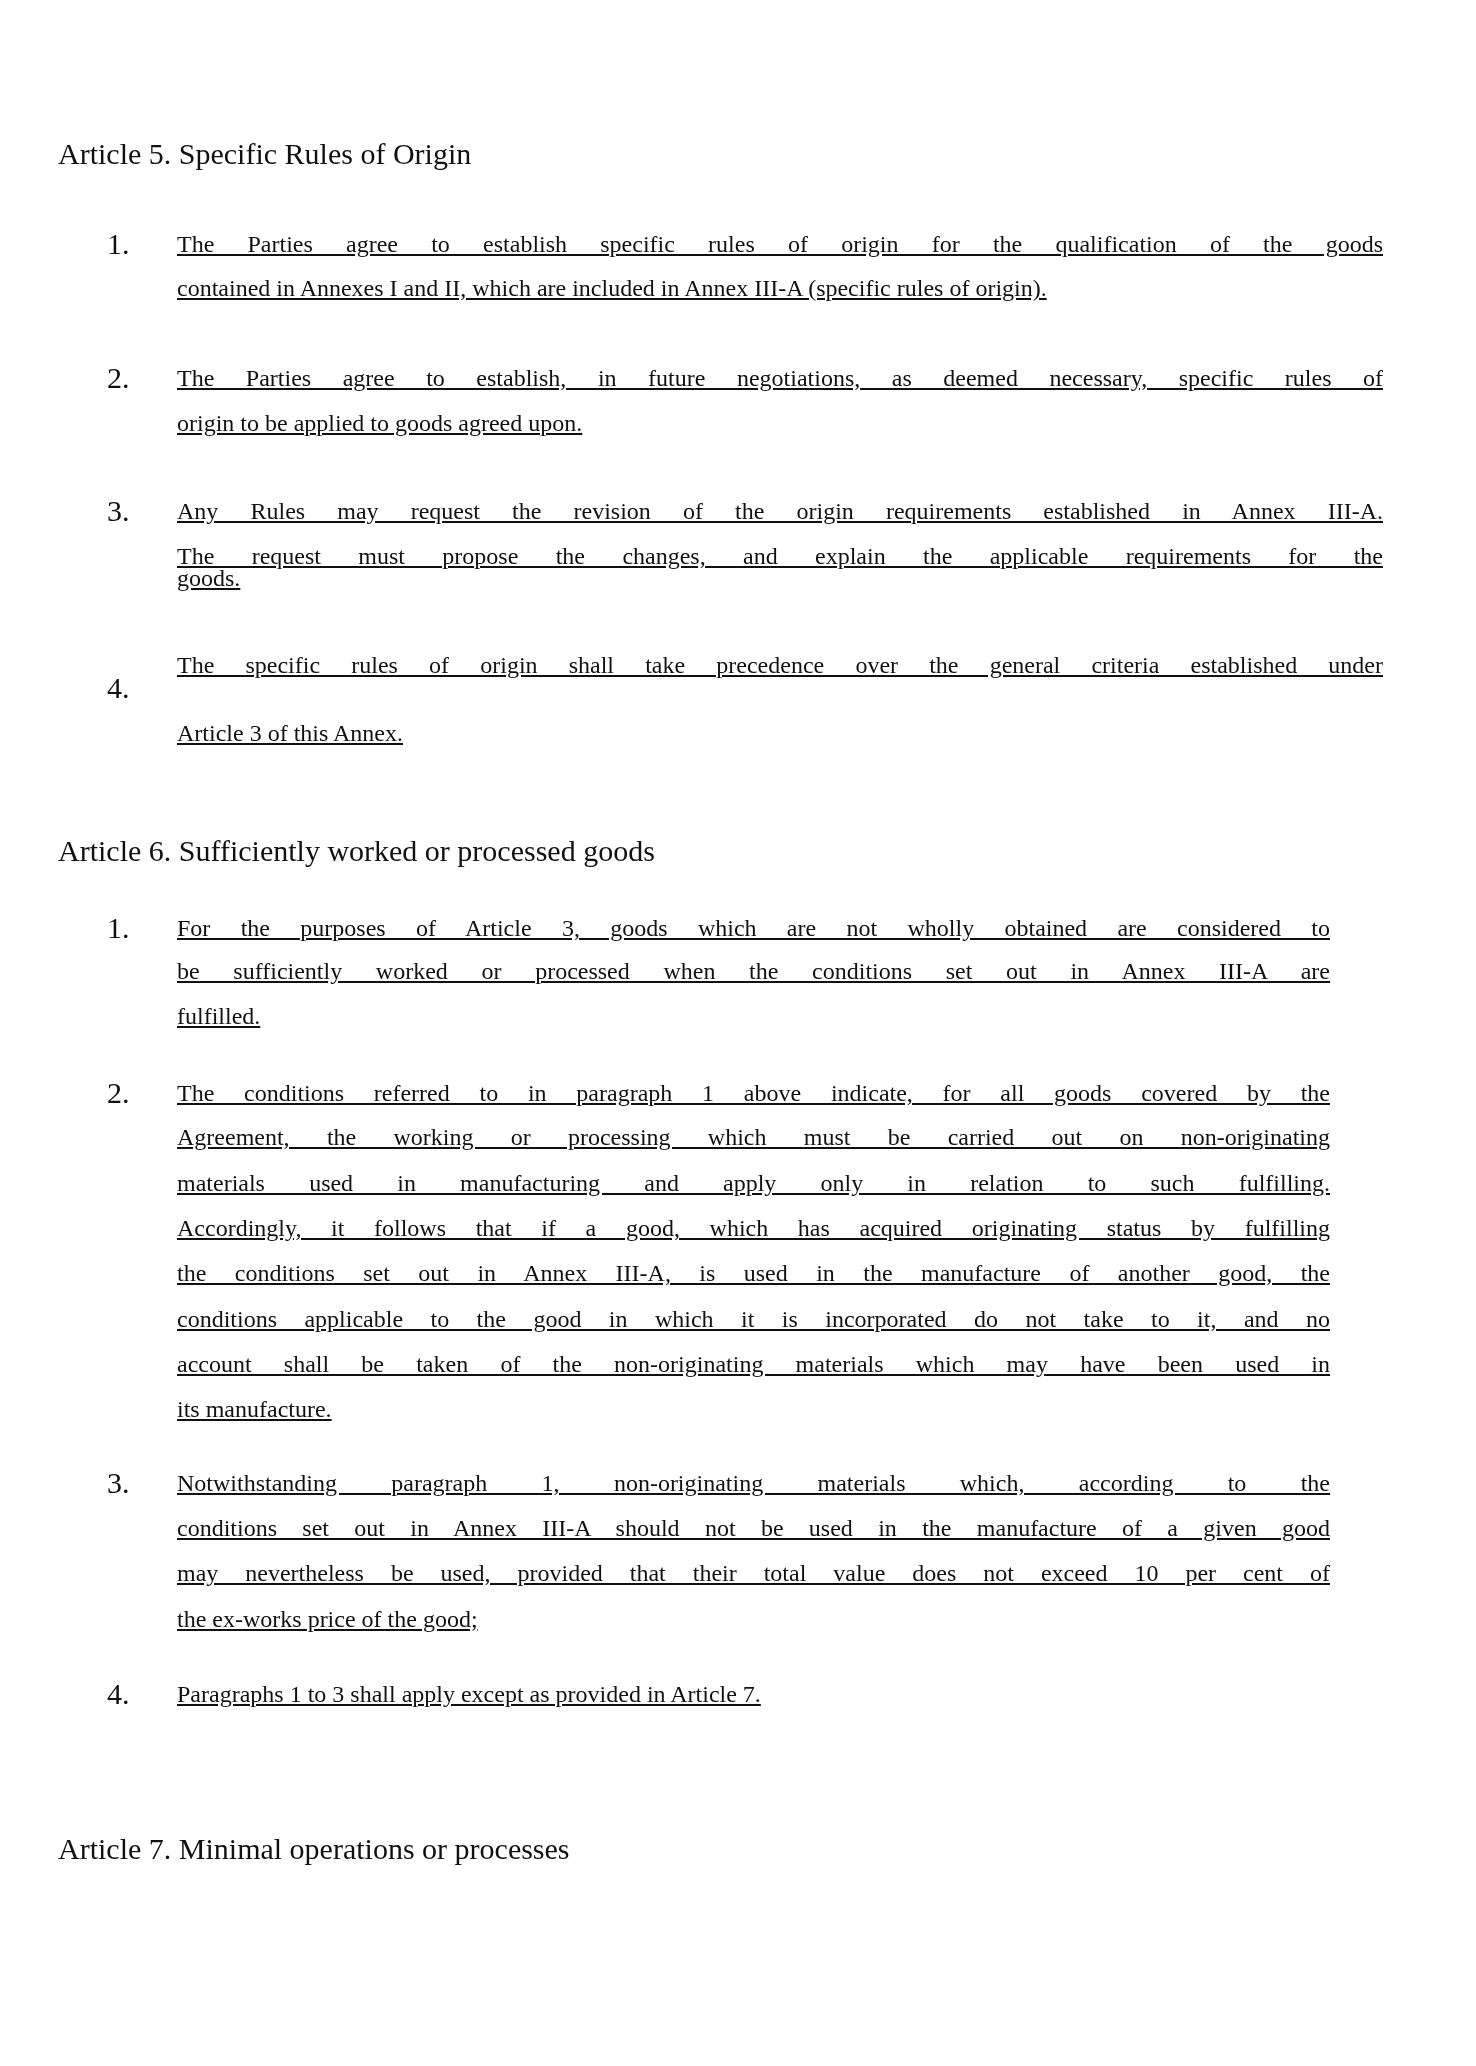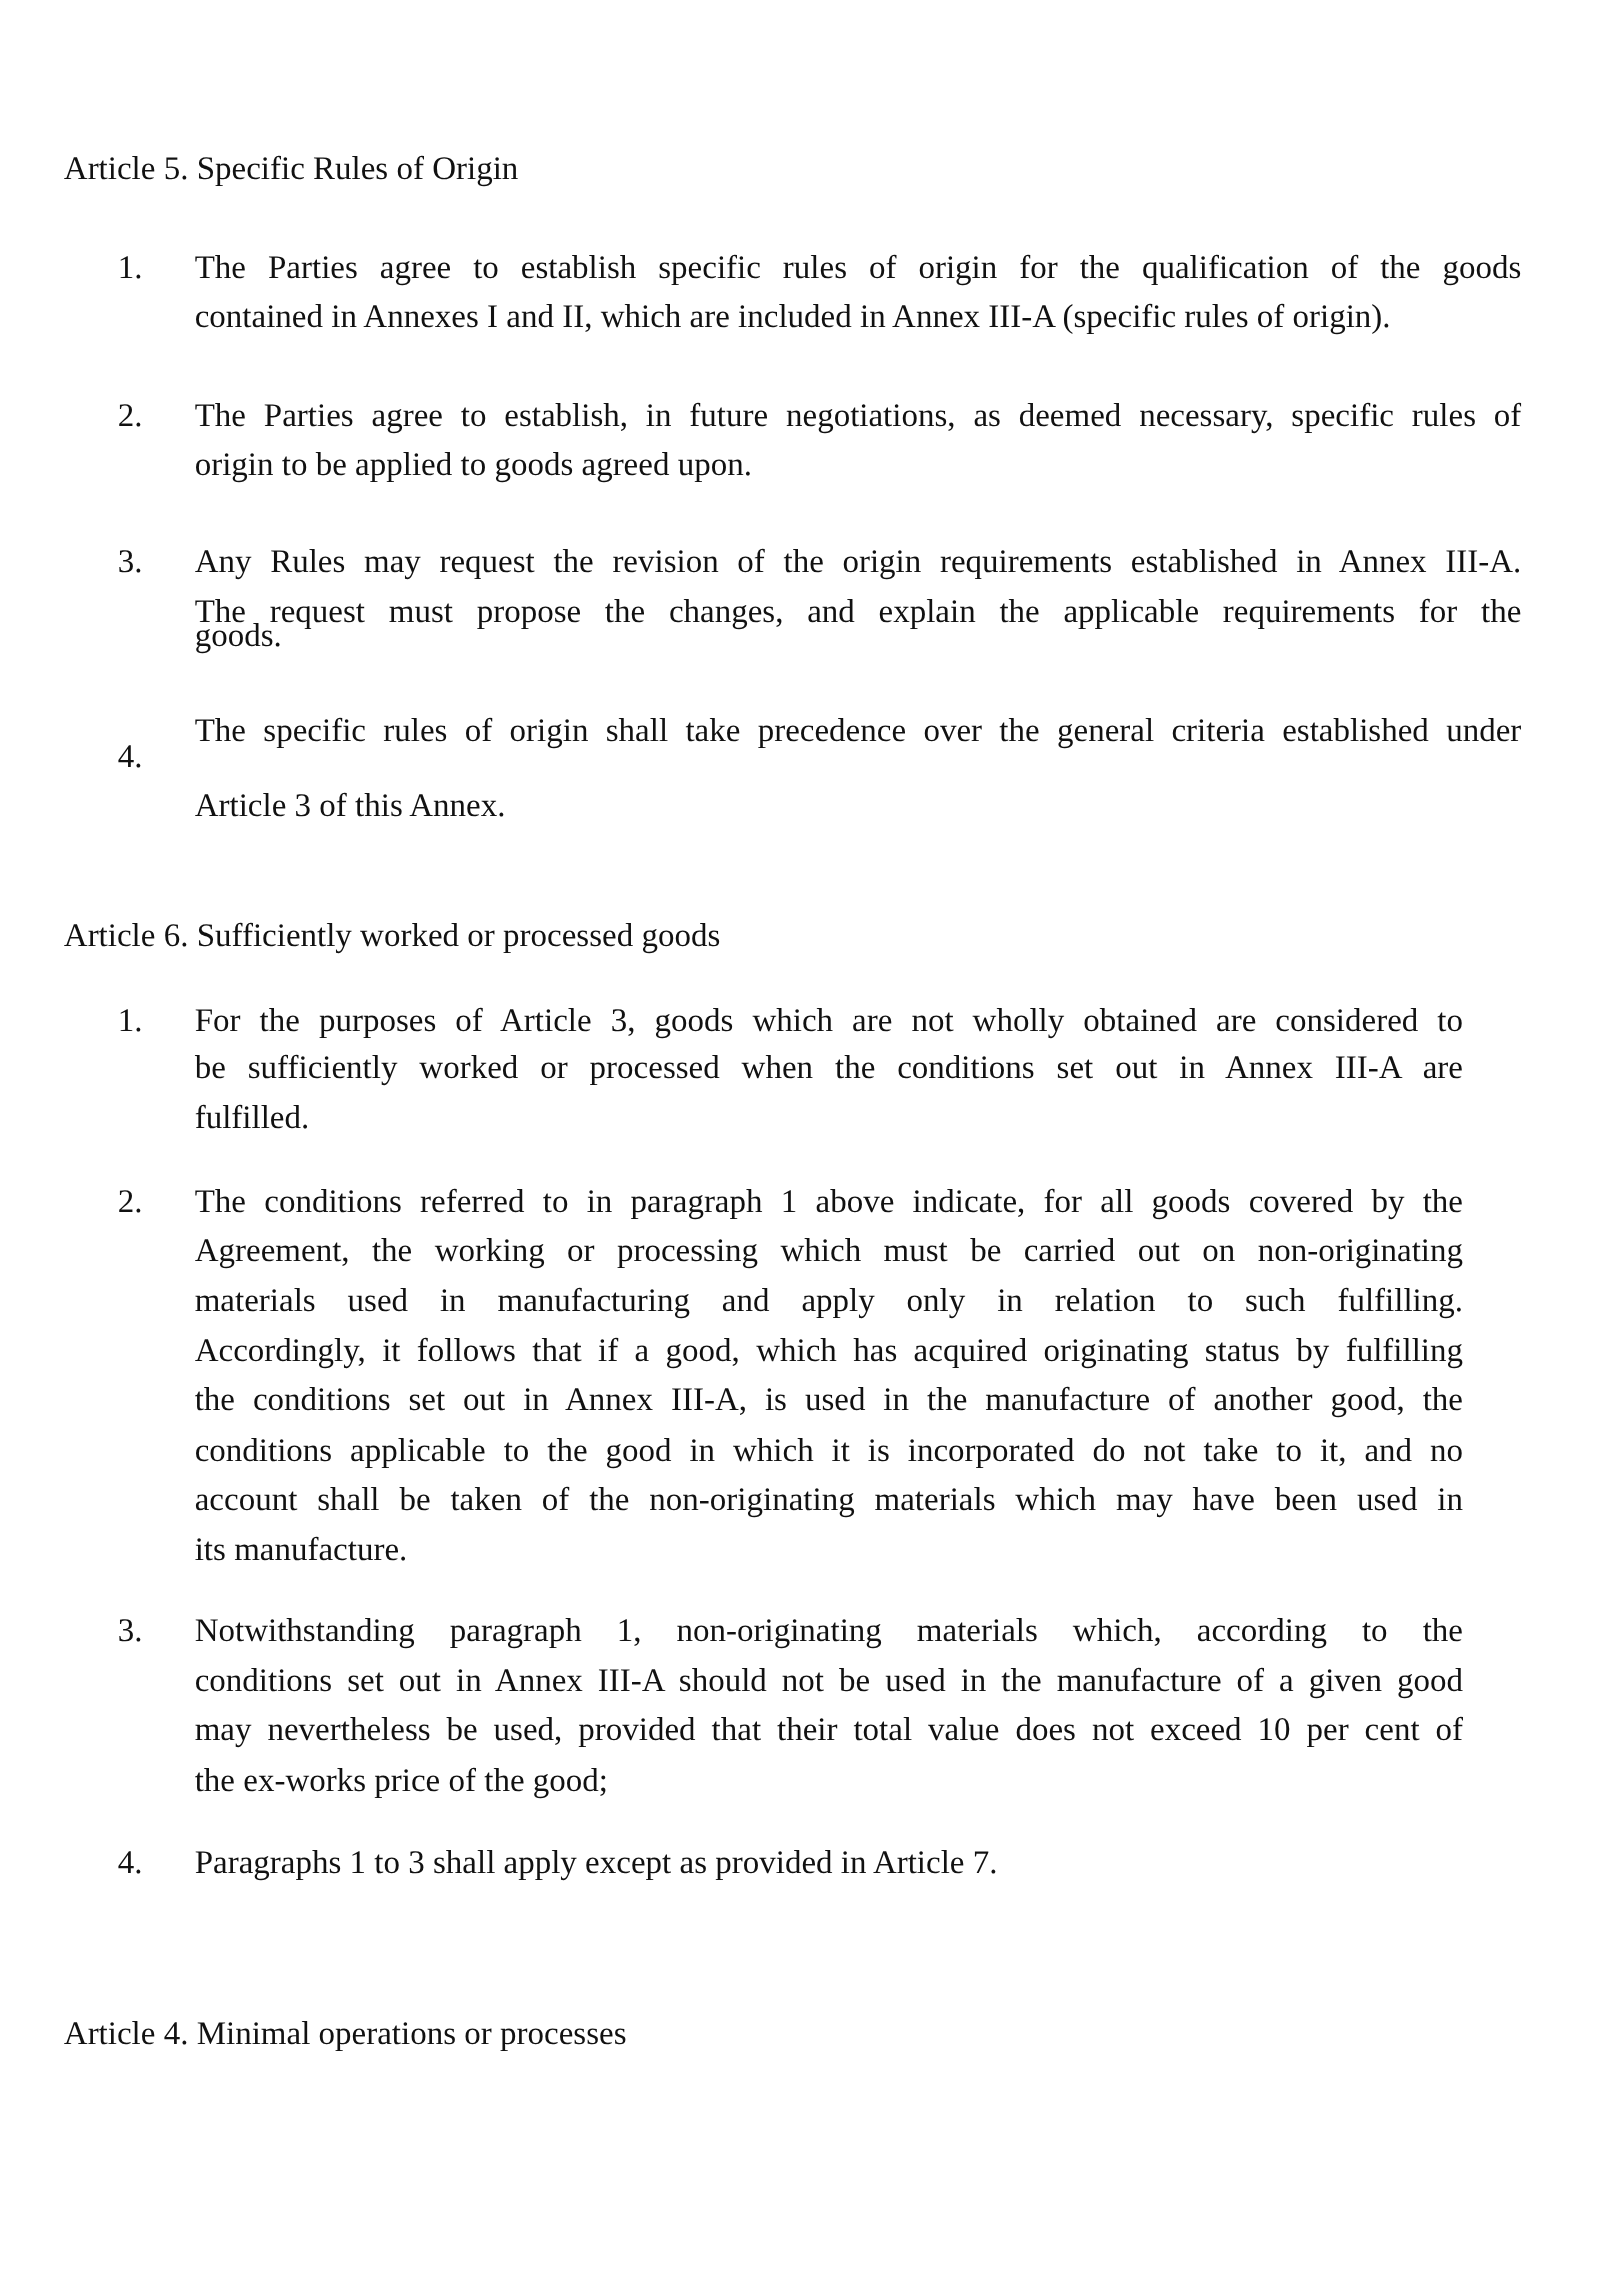--- a/index.html
+++ b/index.html
@@ -1,22 +1,22 @@
 <!DOCTYPE html>
 <html><head>
 <meta charset="utf-8">
 <style>
   html, body { margin: 0; padding: 0; background: #ffffff; }
   body { width: 1476px; height: 2066px; position: relative; overflow: hidden;
          font-family: "Liberation Serif", "DejaVu Serif", serif; color: #111111; }
   .heading { position: absolute; left: 58px; font-weight: normal; font-size: 30px;
              line-height: 36px; white-space: nowrap; }
   .num { position: absolute; left: 107px; font-size: 30px; line-height: 36px; }
-  .line { position: absolute; left: 177px; font-size: 30px; line-height: 36px;
-          white-space: nowrap; }
+  .line { position: absolute; left: 177px; font-size: 24px; line-height: 36px;
+          white-space: nowrap; text-decoration: underline; }
   .just { text-align: justify; text-align-last: justify; white-space: normal; overflow: hidden; height: 36px; }
   .w5 { width: 1206px; }
   .w6 { width: 1153px; }
 </style>
 </head>
 <body>
 
 <div class="heading" style="top:136px">Article 5. Specific Rules of Origin</div>
 
 <div class="num" style="top:226px">1.</div>
@@ -55,13 +55,13 @@
 
 <div class="num" style="top:1465px">3.</div>
 <div class="line just w6" style="top:1465px">Notwithstanding paragraph 1, non-originating materials which, according to the</div>
 <div class="line just w6" style="top:1510px">conditions set out in Annex III-A should not be used in the manufacture of a given good</div>
 <div class="line just w6" style="top:1555px">may nevertheless be used, provided that their total value does not exceed 10 per cent of</div>
 <div class="line" style="top:1601px">the ex-works price of the good;</div>
 
 <div class="num" style="top:1676px">4.</div>
 <div class="line" style="top:1676px">Paragraphs 1 to 3 shall apply except as provided in Article 7.</div>
 
-<div class="heading" style="top:1831px">Article 4. Minimal operations or processes</div>
+<div class="heading" style="top:1831px">Article 7. Minimal operations or processes</div>
 
 </body></html>

